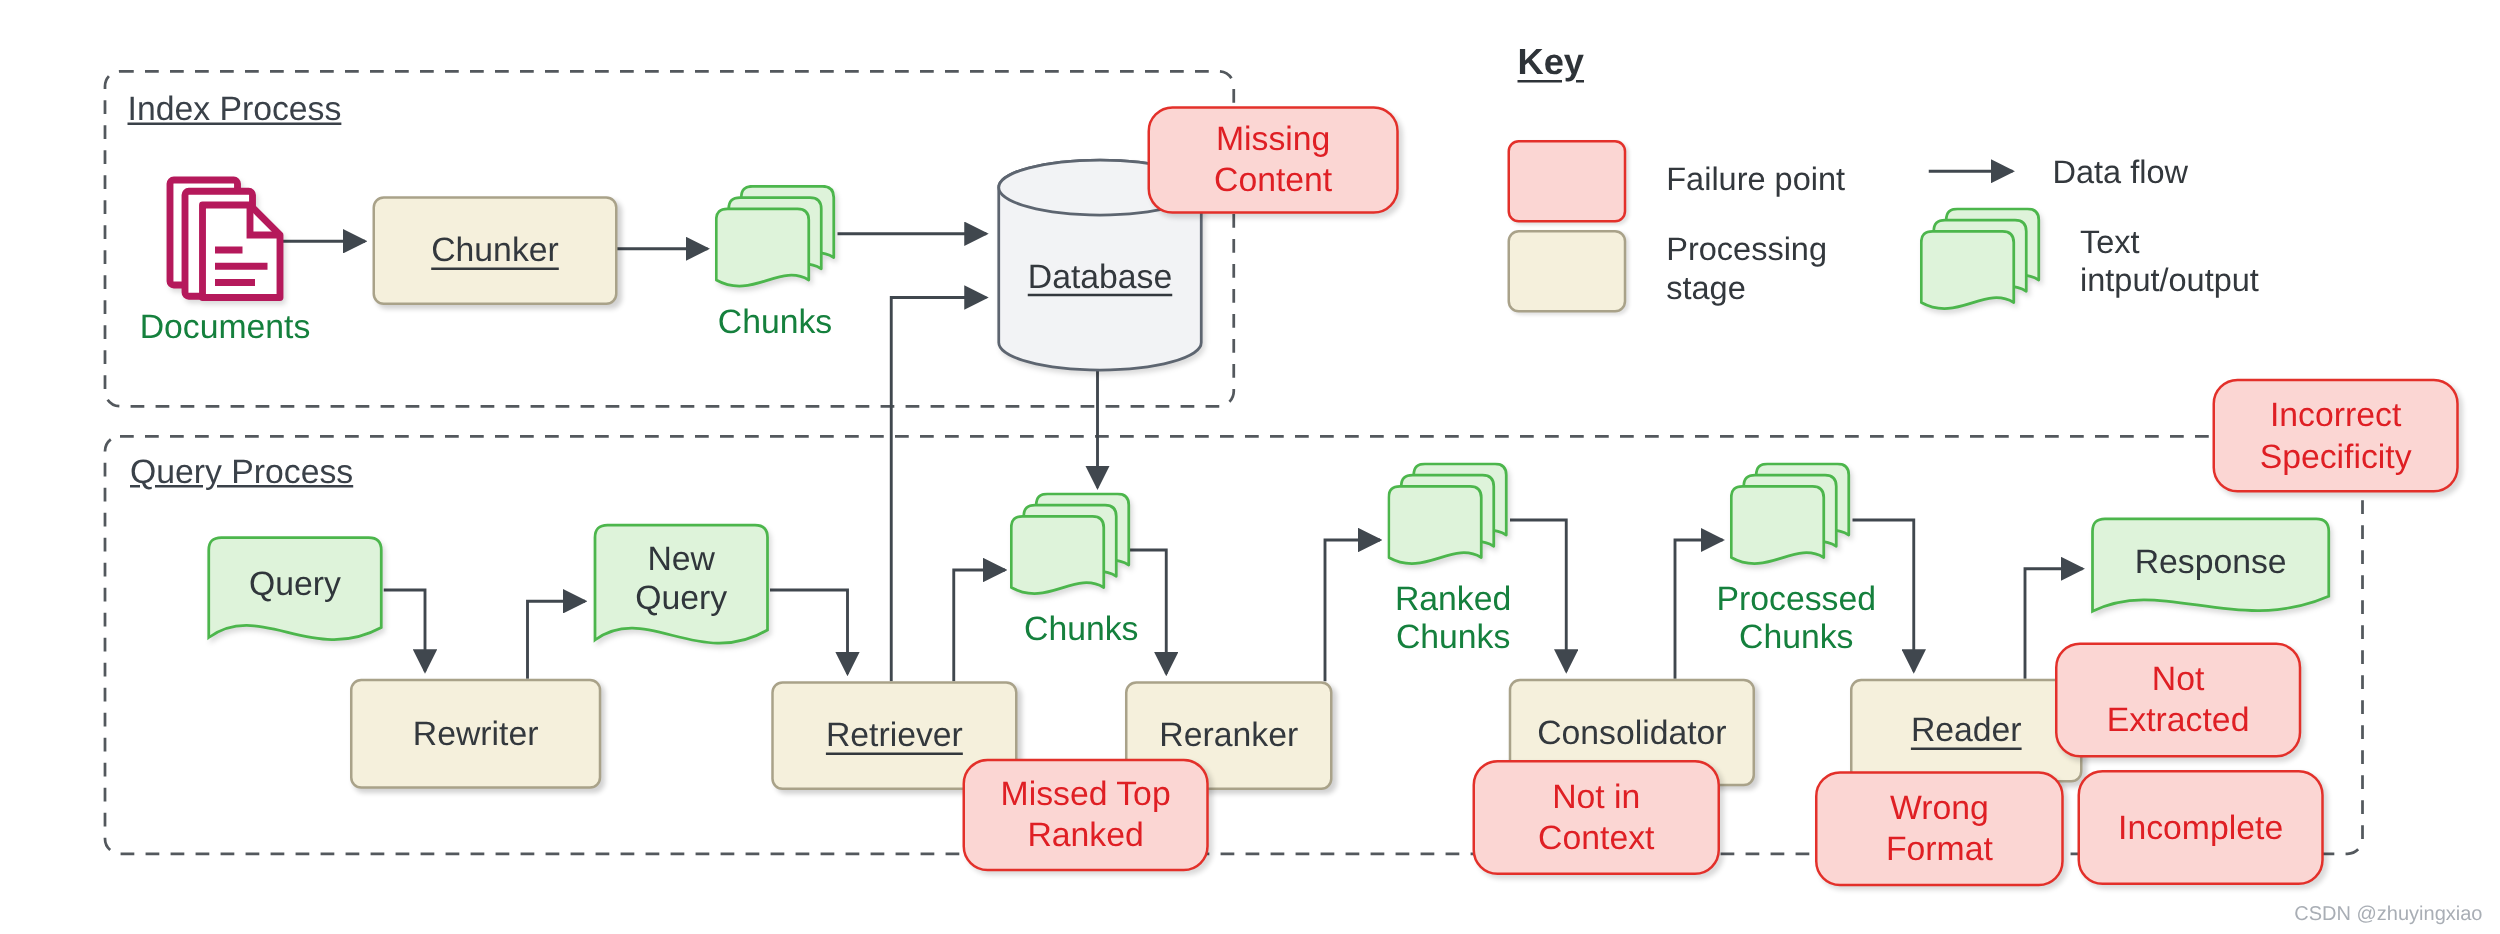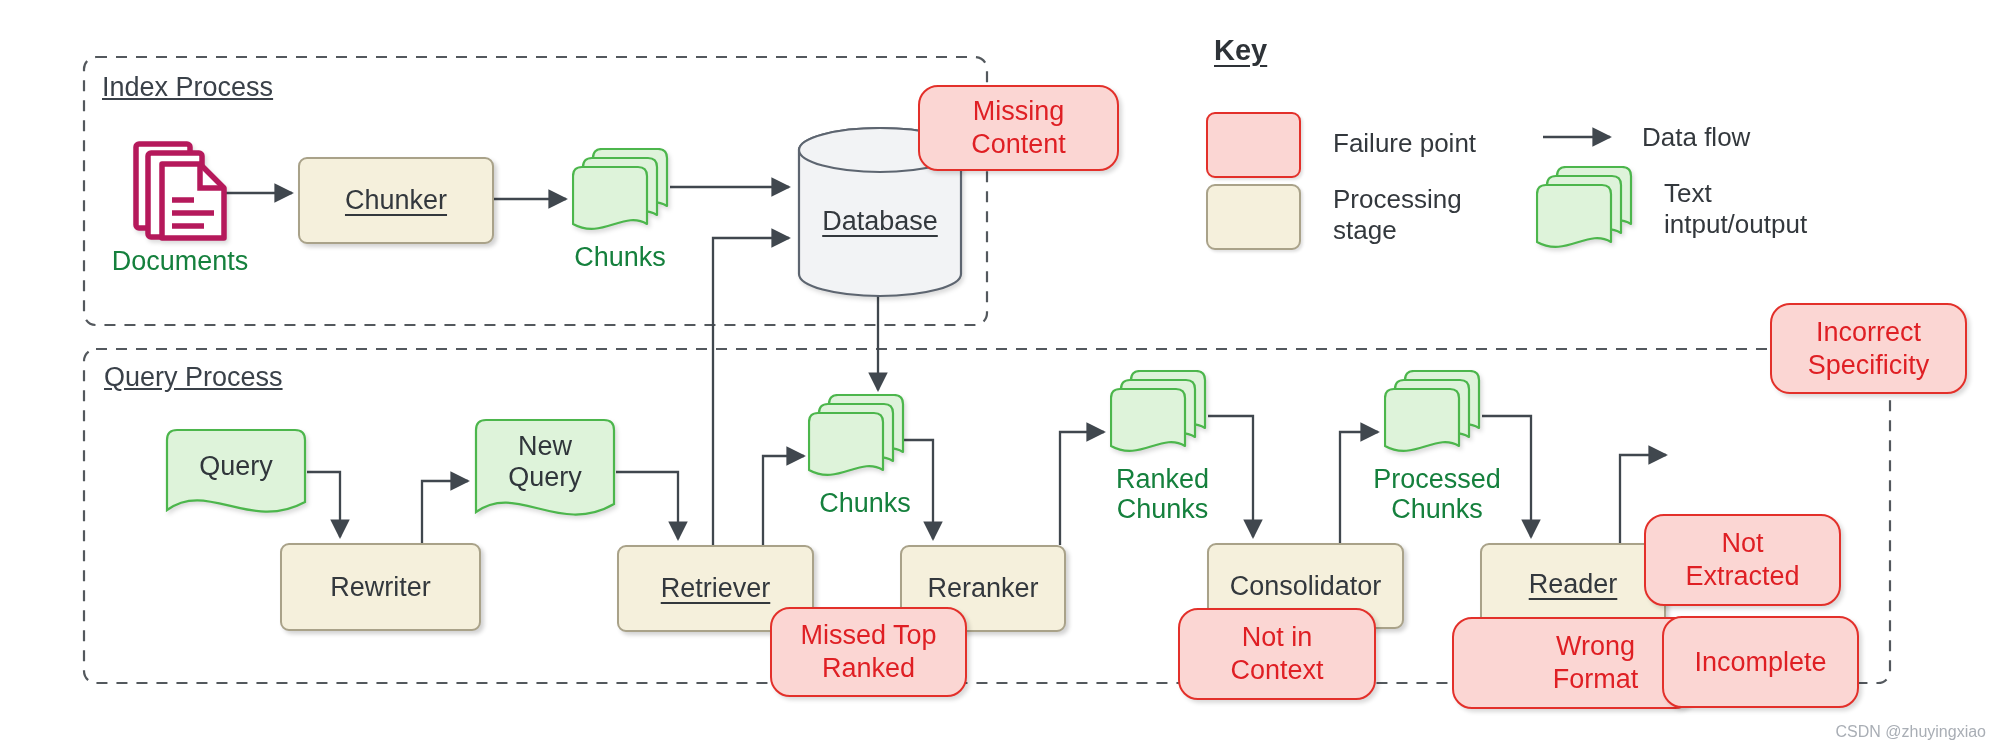--- a/index.html
+++ b/index.html
@@ -187,27 +187,33 @@
         <use href="#pages"></use>
       </svg>
   </div>
   <div class="caption" style="left:1352px;top:464px;width:170px;">Processed
 Chunks</div>
 
   <div class="stage" style="left:1480px;top:543px;width:182px;height:79px;">
     <span class="ul">Reader</span>
   </div>
 
+  <div class="shape" style="left:1672px;top:413px;">
+    <svg width="193" height="88">
+      <path d="M2,12 Q2,2 12,2 L181,2 Q191,2 191,12 L191,64 C116,96 58,48 2,76 Z" fill="#def3da" stroke="#4cb64c" stroke-width="2.2"></path>
+    </svg>
+    <div class="doc-label">Response</div>
+  </div>
 
   <div class="failure" style="left:770px;top:607px;width:193px;height:86px;">Missed Top
 Ranked</div>
   <div class="failure" style="left:1178px;top:608px;width:194px;height:88px;">Not in
 Context</div>
   <div class="failure" style="left:1727px;top:303px;width:193px;height:87px;margin-left:43px;">Incorrect
 Specificity</div>
   <div class="failure" style="left:1644px;top:514px;width:193px;height:88px;">Not
 Extracted</div>
-  <div class="failure" style="left:1452px;top:617px;width:195px;height:88px;padding-left:44px;">Wrong
+  <div class="failure" style="left:1452px;top:617px;width:195px;height:88px;">Wrong
 Format</div>
   <div class="failure" style="left:1662px;top:616px;width:193px;height:88px;">Incomplete</div>
 
   <div id="watermark">CSDN @zhuyingxiao</div>
 </div>
 
 </body></html>

